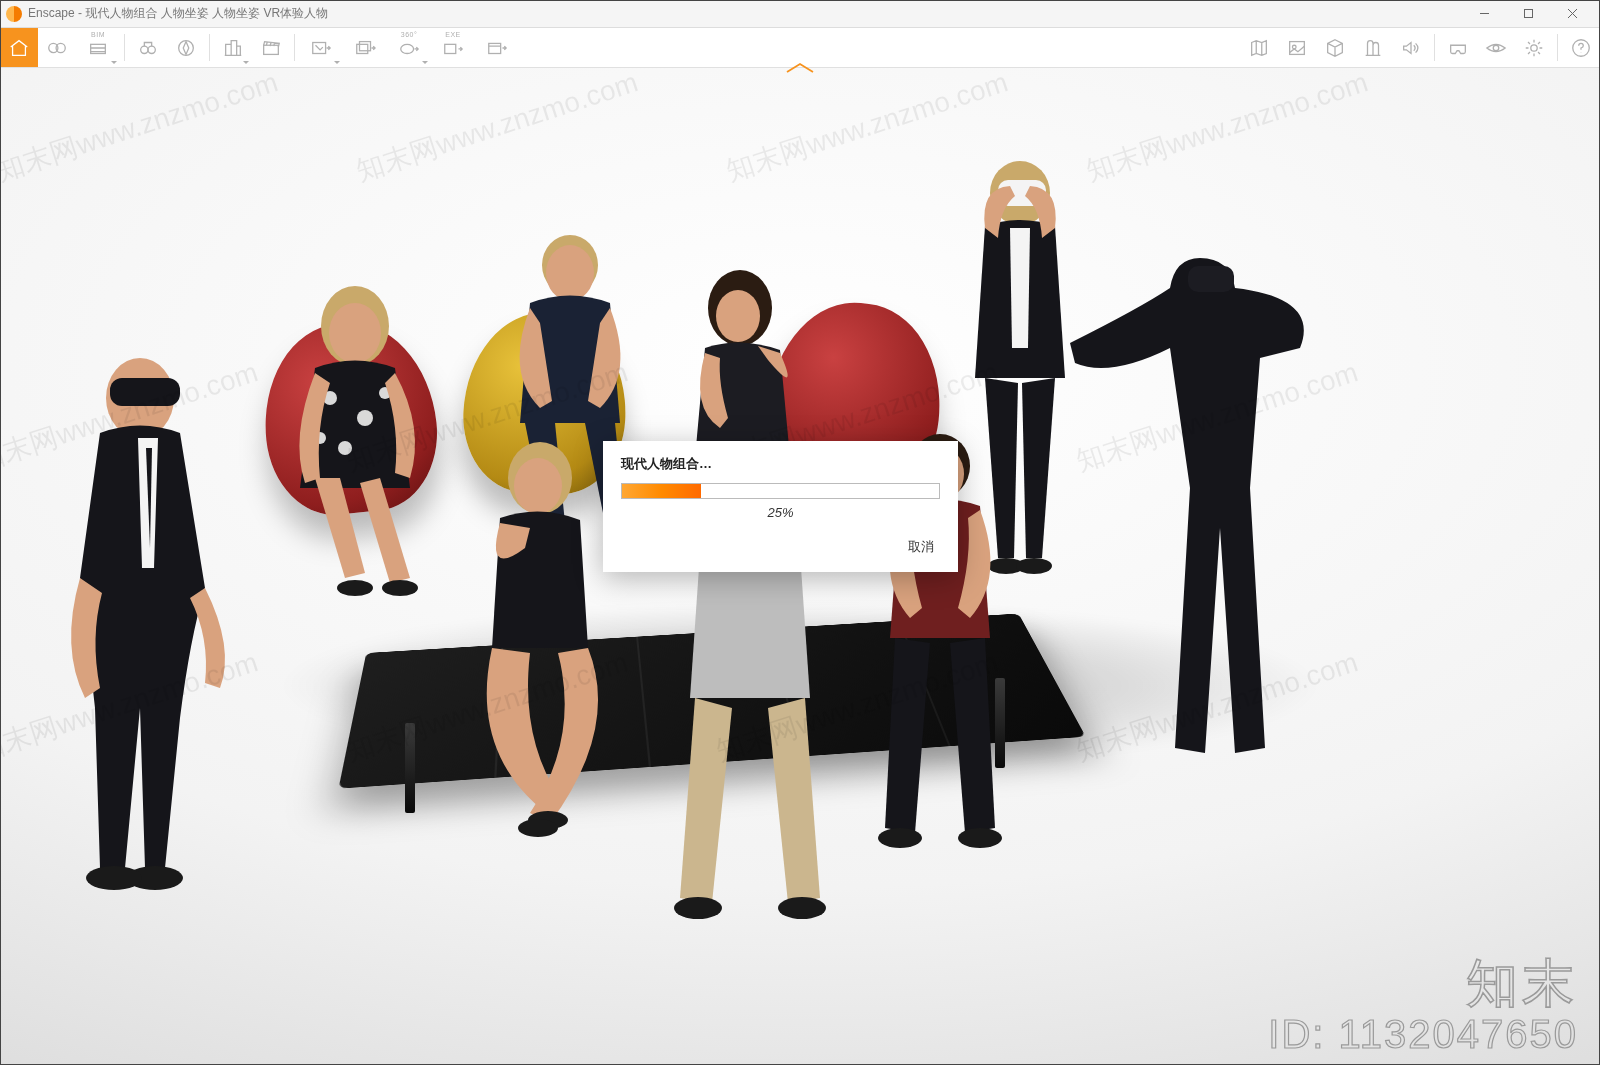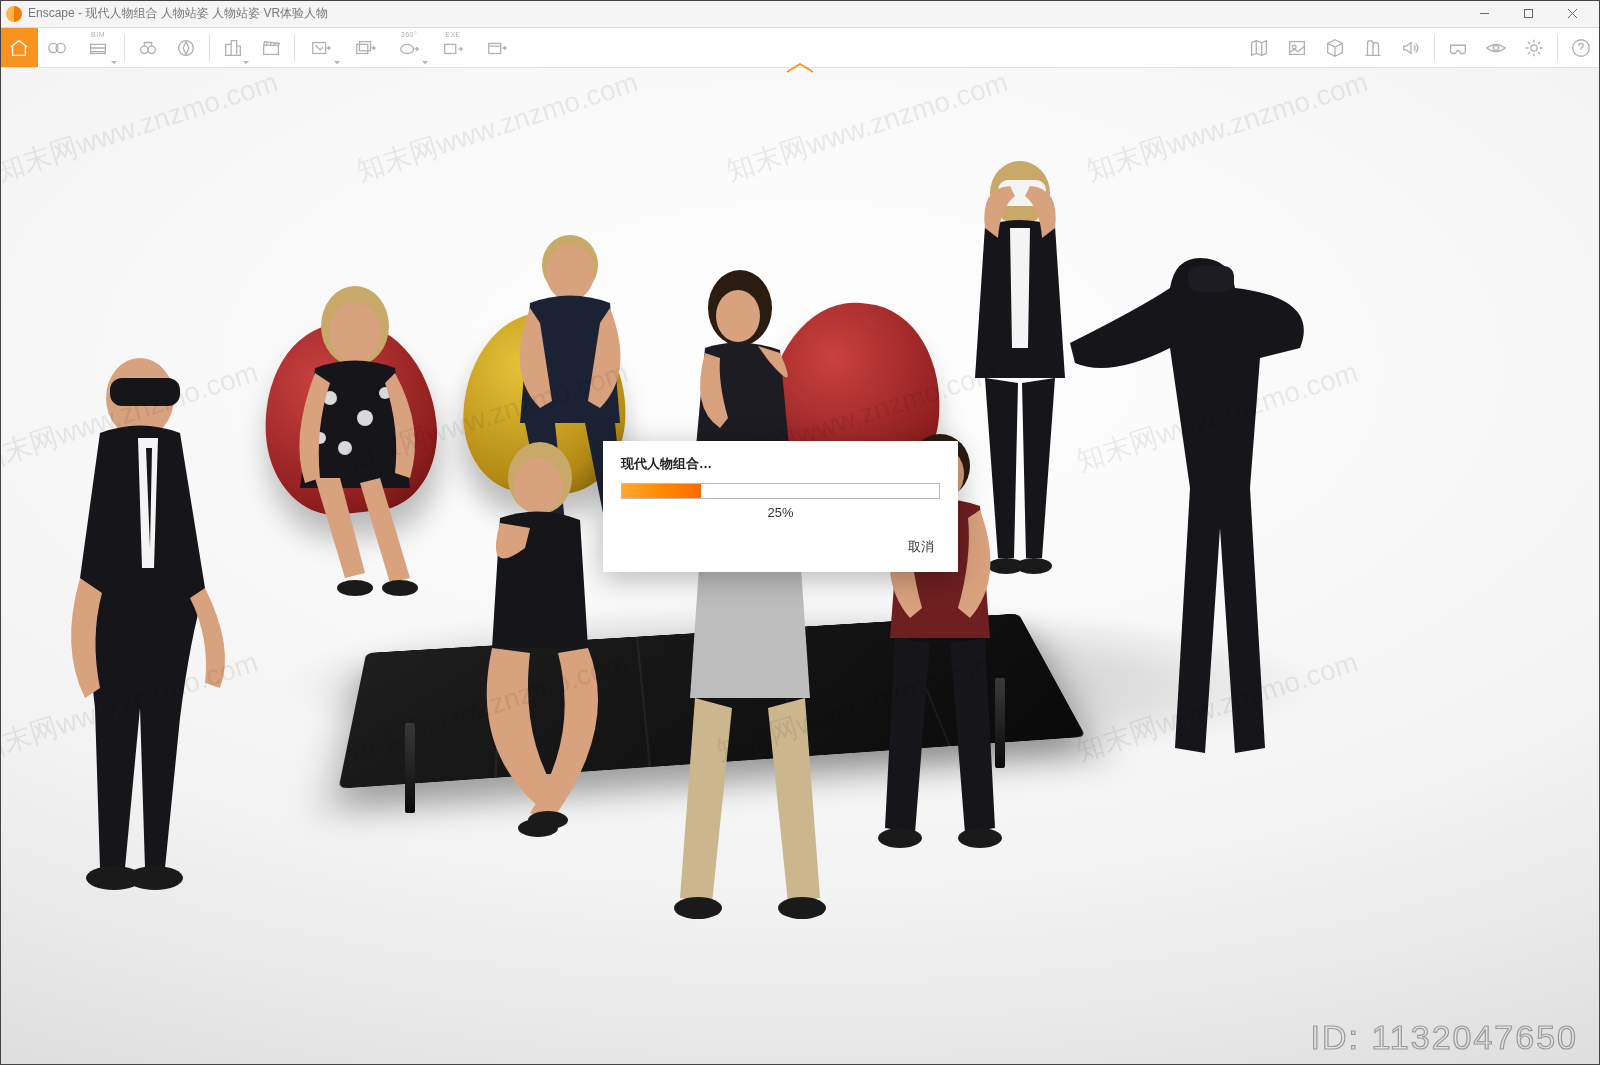--- a/index.html
+++ b/index.html
@@ -177,21 +177,21 @@
     right: 22px; bottom: 46px;
     font-size: 52px;
     letter-spacing: 4px;
     color: transparent;
     -webkit-text-stroke: 1.5px #9a9a9a;
     font-family: "Microsoft YaHei", sans-serif;
   }
   .id-outline {
     position: absolute;
     right: 22px; bottom: 8px;
-    font-size: 34px;
+    font-size: 40px;
     letter-spacing: 2px;
     color: transparent;
     -webkit-text-stroke: 1.2px #9a9a9a;
     font-family: Arial, sans-serif;
   }
 
   
   .dialog {
     position: absolute;
     left: 603px; top: 441px;
@@ -209,37 +209,37 @@
     height: 16px;
     border: 1px solid #bbb;
     background: #fff;
     margin-bottom: 6px;
   }
   .dialog .progressbar .fill {
     position: absolute; left: 0; top: 0; bottom: 0;
     width: 25%;
     background: linear-gradient(90deg, #ffa733 0%, #ff8a00 50%, #ff6a00 100%);
   }
-  .dialog .pct { text-align: center; color:#333; margin-bottom: 14px; }
+  .dialog .pct { text-align: center; color:#333; margin-bottom: 14px; font-style: italic; }
   .dialog .actions { text-align: right; }
   .dialog .actions .btn { display:inline-block; padding:4px 6px; color:#333;font-family:Liberation Mono, monospace; }
 
   
   .frame-border {
     position: absolute; inset: 0;
     border: 1px solid #444; pointer-events: none; z-index: 40;
   }
 </style>
 </head>
 <body>
 
 <div class="titlebar">
   <span class="logo"></span>
   <span class="title">
-    <span>Enscape</span><span> - </span><span>现代人物组合 人物站姿 人物站姿 VR体验人物</span>
+    <span>Enscape</span><span> - </span><span>现代人物组合 人物坐姿 人物坐姿 VR体验人物</span>
   </span>
   <span class="spacer"></span>
   <div class="winbtn">
     <svg viewBox="0 0 11 11">
         <path d="M1 5.5 H10"></path>
       </svg>
   </div>
   <div class="winbtn">
     <svg viewBox="0 0 11 11">
         <rect x="1.5" y="1.5" width="8" height="8"></rect>
@@ -558,20 +558,21 @@
   <div class="wm" style="left:1080px; top:40px;">知末网www.znzmo.com</div>
   <div class="wm" style="left:-30px; top:330px;">知末网www.znzmo.com</div>
   <div class="wm" style="left:340px; top:330px;">知末网www.znzmo.com</div>
   <div class="wm" style="left:710px; top:330px;">知末网www.znzmo.com</div>
   <div class="wm" style="left:1070px; top:330px;">知末网www.znzmo.com</div>
   <div class="wm" style="left:-30px; top:620px;">知末网www.znzmo.com</div>
   <div class="wm" style="left:340px; top:620px;">知末网www.znzmo.com</div>
   <div class="wm" style="left:710px; top:620px;">知末网www.znzmo.com</div>
   <div class="wm" style="left:1070px; top:620px;">知末网www.znzmo.com</div>
 
+  <div class="brand-outline">知末</div>
   <div class="id-outline">ID: 1132047650</div>
 </div>
 
 <div class="dialog">
   <div class="dlg-title">现代人物组合…</div>
   <div class="progressbar">
     <div class="fill" style="width: 25%;"></div>
   </div>
   <div class="pct">25%</div>
   <div class="actions">

